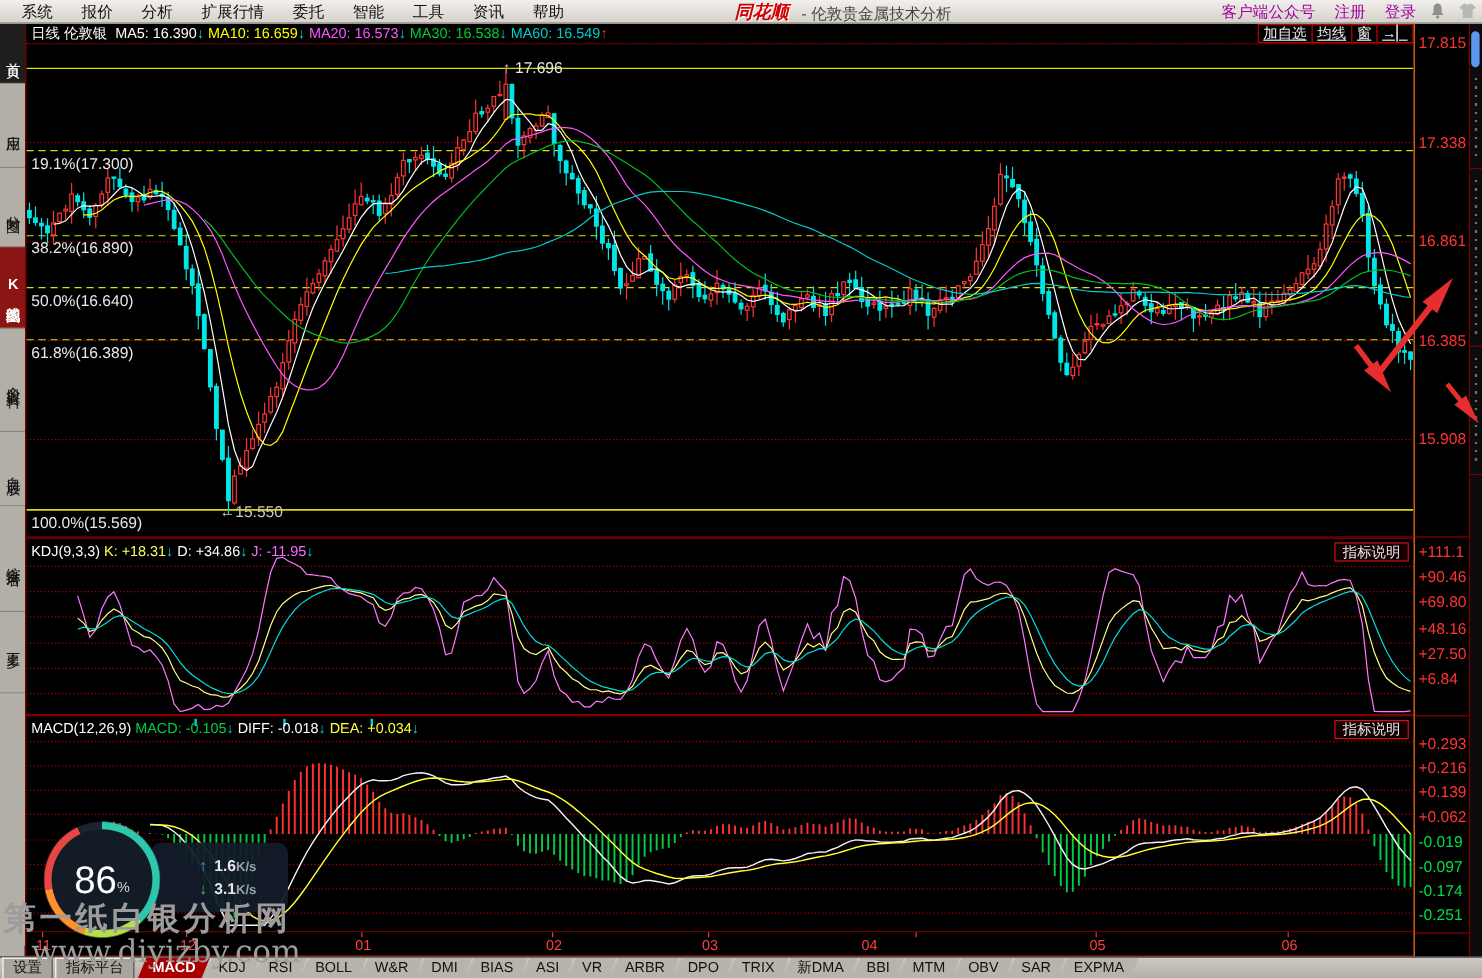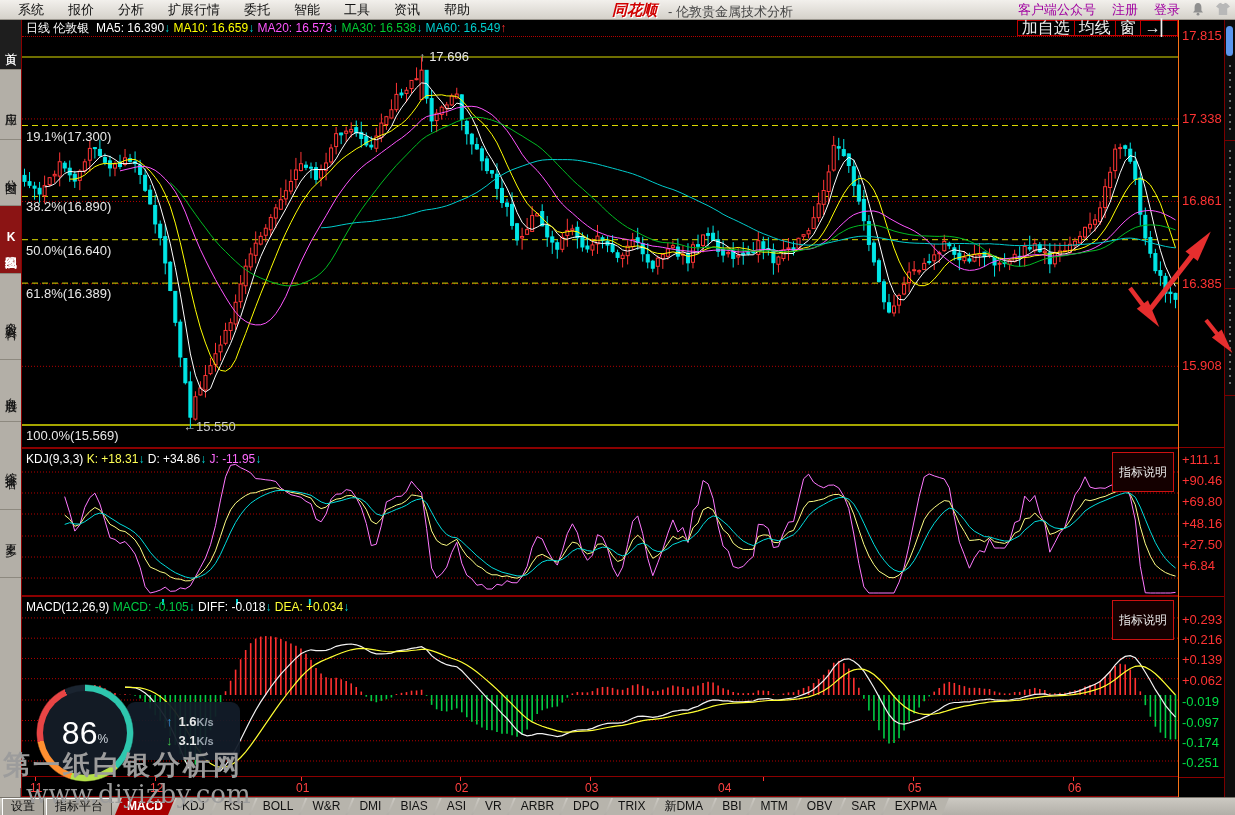--- a/index.html
+++ b/index.html
@@ -27,32 +27,32 @@
   
   .panel{background:#000;border:1px solid #8b0000;box-sizing:border-box;}
   #mainpanel{left:21px;top:20px;width:1158px;height:428px;}
   #kdjpanel{left:21px;top:448px;width:1158px;height:148px;}
   #macdpanel{left:21px;top:596px;width:1158px;height:181px;}
   #xaxis{left:21px;top:777px;width:1158px;height:20px;background:#000;border:1px solid #8b0000;border-top:none;box-sizing:border-box;}
   #chart-header{left:22px;top:20px;width:1156px;height:17px;background:#000;
     border-bottom:1px dotted #b40000;box-sizing:border-box;display:flex;align-items:center;font-size:12px;color:#fff;}
   #chart-header span{white-space:pre;}
   #hdr-buttons{right:57px;top:20px;height:16px;display:flex;}
-  .hdr-btn{border:1px solid #c00000;color:#eee;font-size:16px;padding:0 4px;height:14px;line-height:14px;
-    background:#000;margin-left:-1px;white-space:nowrap;}
+  .hdr-btn{border:1px solid #c00000;color:#eee;font-size:12px;padding:0 4px;height:14px;line-height:14px;
+    background:#000;margin-left:-1px;white-space:nowrap;text-decoration:underline;}
   .fib-label{position:absolute;color:#e8e8e8;font-size:13px;left:4px;white-space:nowrap;}
   .axis-label{position:absolute;font-size:13px;left:3px;white-space:nowrap;}
   #axiscol{left:1178px;top:20px;width:46px;height:777px;background:#000;border-left:1px solid #f97316;box-sizing:border-box;}
   .axis-sep{position:absolute;left:0;width:46px;height:0;border-top:1px solid #8b0000;}
   #rightstrip{left:1224px;top:20px;width:11px;height:777px;background:#0c0c0c;border-left:1px solid #7a0000;box-sizing:border-box;}
   #scroll-thumb{left:1226px;top:26px;width:7px;height:30px;background:#5b97ee;border-radius:4px;}
   .strip-dots{position:absolute;left:4px;width:2px;background:repeating-linear-gradient(#6a6a6a 0 2px,transparent 2px 7px);}
   .strip-sep{position:absolute;left:0;width:11px;border-top:1px solid #7a0000;}
   .ind-btn{position:absolute;border:1px solid #cc1111;color:#e8e8e8;background:#140000;font-size:12px;
-    padding:12px 6px;height:14px;line-height:14px;}
+    padding:0 6px;height:14px;line-height:14px;}
   .panel-hdr{position:absolute;font-size:12px;white-space:pre;display:flex;}
   
   .month-label{position:absolute;top:4px;color:#ff4040;font-size:12px;}
   .month-tick{position:absolute;top:0;width:1px;height:4px;background:#ff3030;}
   
   #tabbar{left:0;top:797px;width:1235px;height:18px;background:linear-gradient(#ccc9c2,#b2afa8);
     border-top:1px solid #77736b;box-sizing:border-box;display:flex;align-items:center;}
   .bar-btn{font-size:12px;color:#111;background:#a9a59d;border:1px solid;border-color:#fff #5c5950 #5c5950 #fff;
     padding:0 8px;height:16px;line-height:15px;margin-left:2px;white-space:nowrap;text-align:center;}
   #tabs{display:flex;margin-left:8px;height:17px;}

